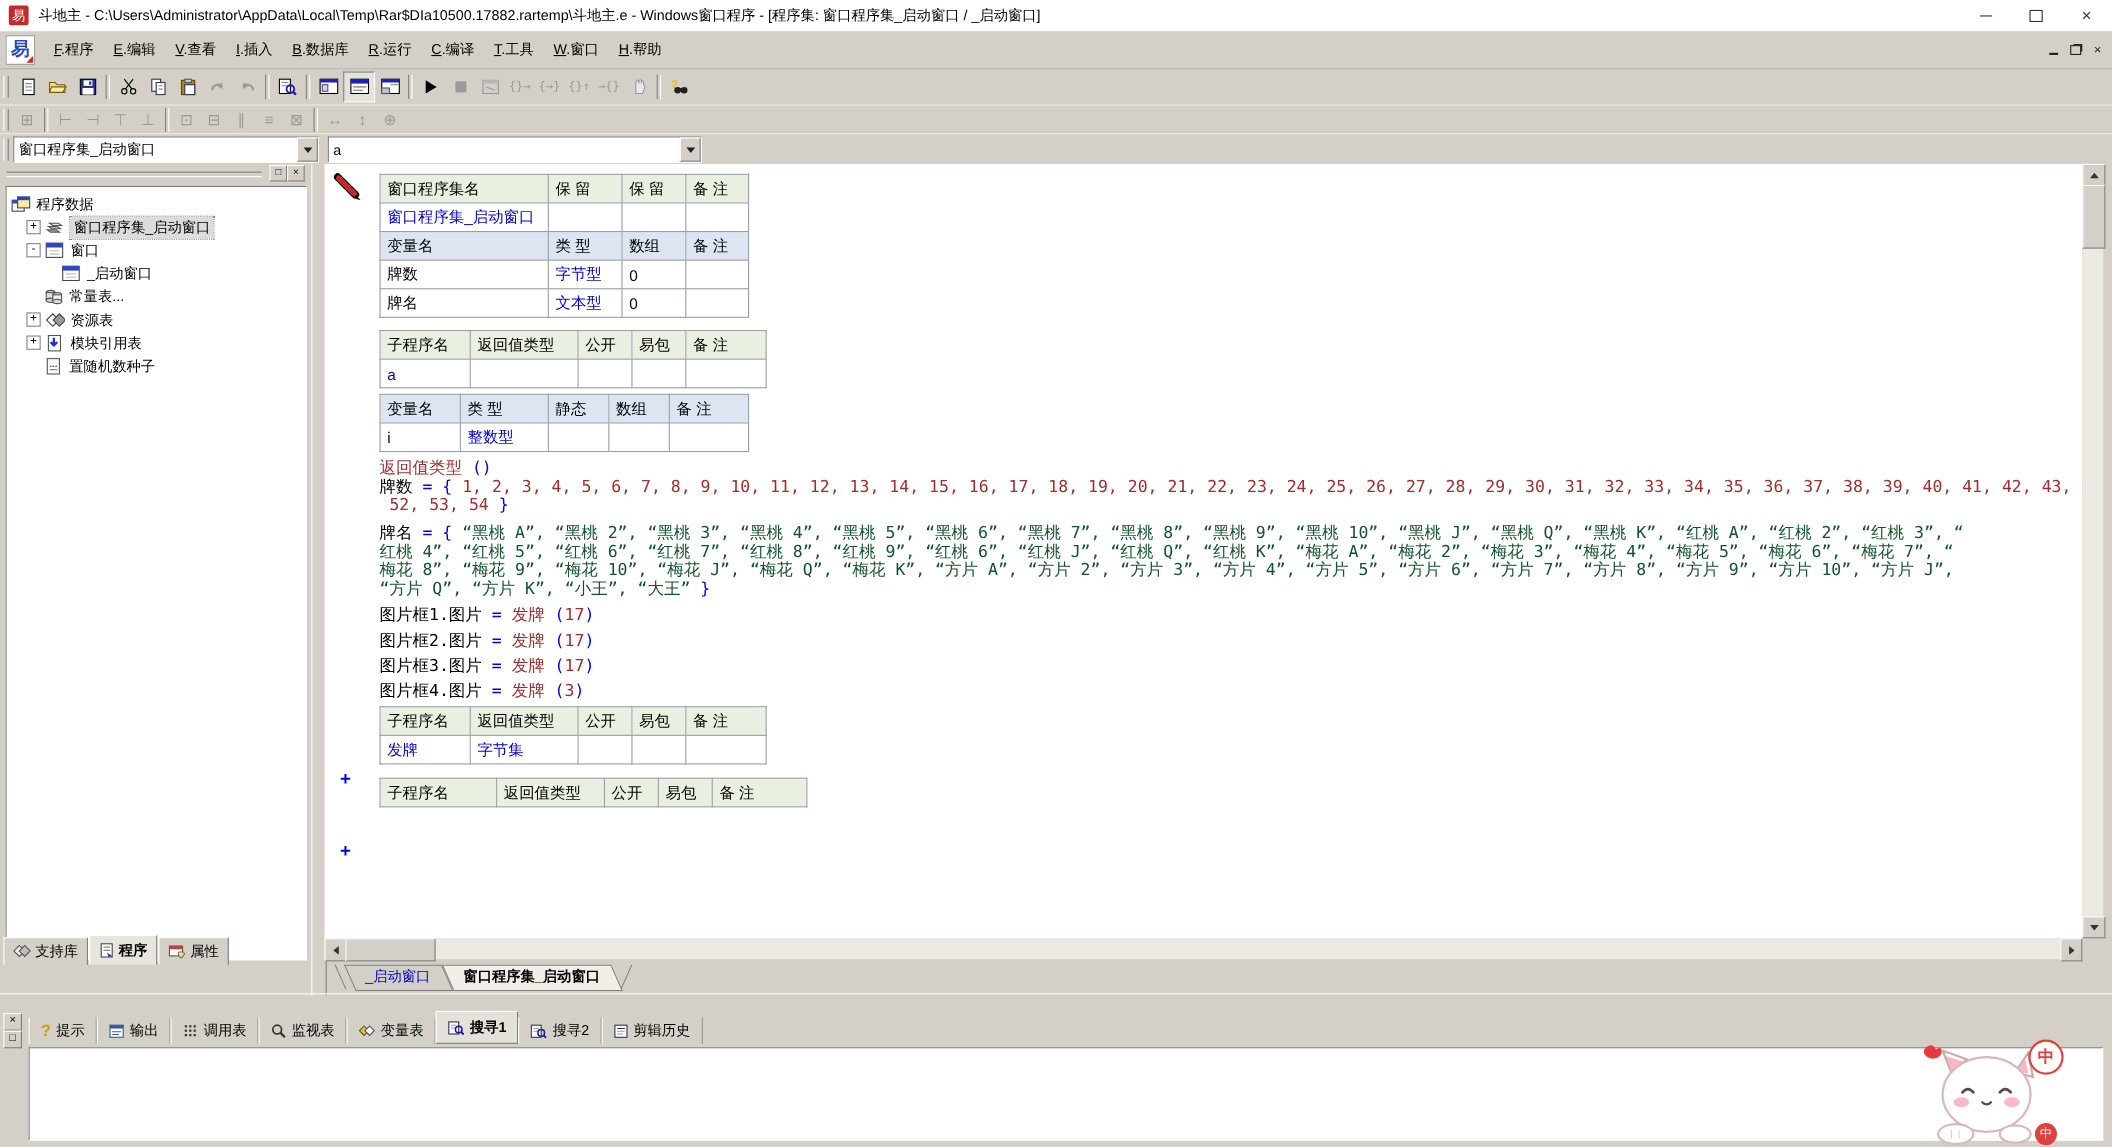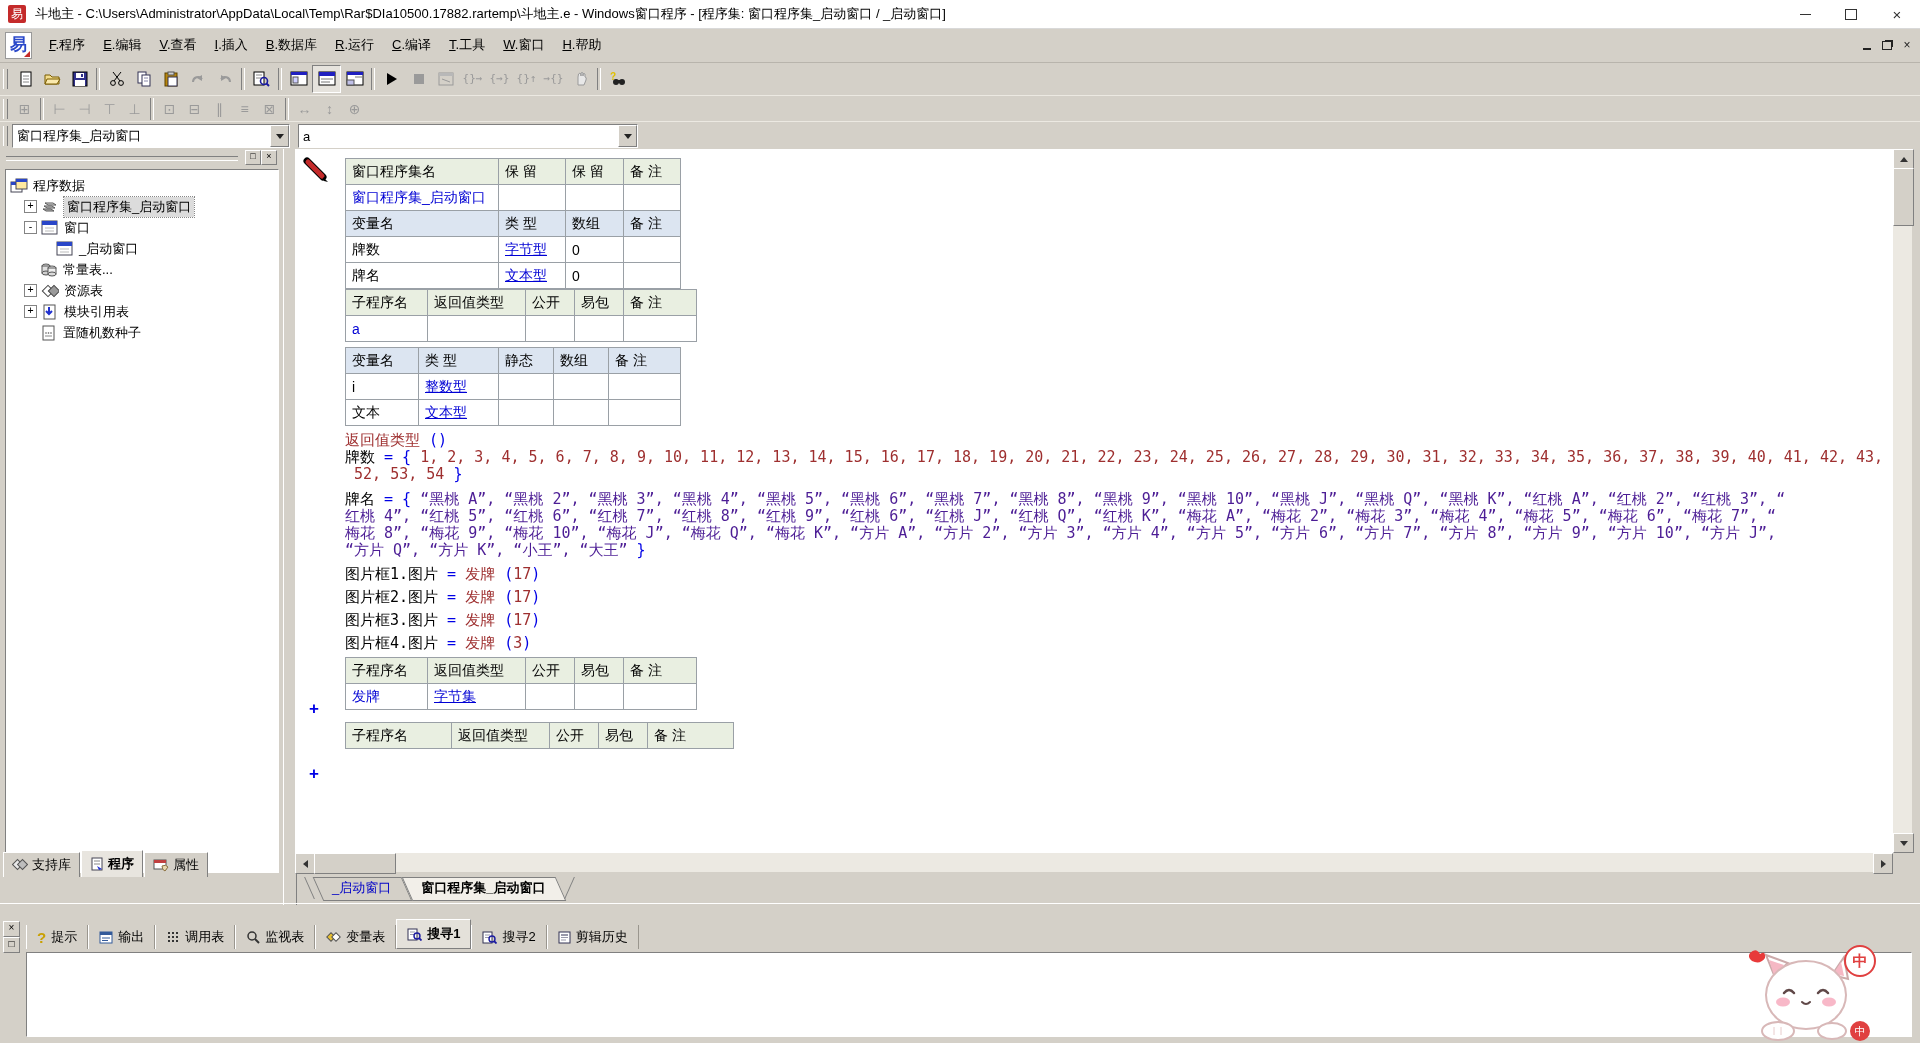--- a/index.html
+++ b/index.html
@@ -64,29 +64,29 @@
 
   
   .editor{position:absolute;left:295px;top:149px;width:1598px;height:704px;background:#fff;overflow:hidden;}
   .econtent{position:absolute;left:50px;top:9px;}
   .etab{border-collapse:collapse;table-layout:fixed;}
   .etab td{border:1px solid #9aa0a6;height:25px;padding:0 6px;font-size:14px;background:#fff;overflow:hidden;white-space:nowrap;}
   tr.hg td{background:#e9efe1;}
   tr.hb td{background:#dce5f1;}
   tr.d td{background:#fff;}
   td.cn{color:#0000d4;}
-  td.cl2{color:#0000d4;text-decoration:underline;}
-  .t1{}
+  td.cl2{color:#0000d4;}
+  .t1{margin-bottom:11px;}
   .t2{margin-bottom:5px;}
   .t3{margin-bottom:6px;}
   .code{margin-bottom:5px;font-family:"DejaVu Sans Mono",monospace;font-size:15px;}
   .t4{margin-bottom:12px;}
   .cl{line-height:17px;white-space:pre;}
   .mt8{margin-top:8px;} .mt7{margin-top:7px;} .mt6{margin-top:6px;}
-  .tk.fn{color:#9e2f2f;} .tk.num{color:#9e2f2f;} .tk.op{color:#0000e6;} .tk.str{color:#4c1d95;} .tk.v{color:#000;}
+  .tk.fn{color:#9e2f2f;} .tk.num{color:#9e2f2f;} .tk.op{color:#0000e6;} .tk.str{color:#14532d;} .tk.v{color:#000;}
   .gutplus{position:absolute;left:14px;color:#0000e6;font-size:17px;font-weight:bold;line-height:17px;}
   .penico{position:absolute;left:8px;top:8px;}
 
   
   .vscroll{position:absolute;left:1893px;top:149px;width:19px;height:704px;background:#ece9e2;}
   .hscroll{position:absolute;left:295px;top:853px;width:1598px;height:19px;background:#ece9e2;}
   .sbtn{position:absolute;width:19px;height:18px;background:#d4d0c8;border:1px solid;border-color:#fff #808080 #808080 #fff;display:flex;align-items:center;justify-content:center;}
   .thumb{position:absolute;background:#d4d0c8;border:1px solid;border-color:#fff #808080 #808080 #fff;}
   .tri-u{width:0;height:0;border-left:4px solid transparent;border-right:4px solid transparent;border-bottom:5px solid #333;}
   .tri-d{width:0;height:0;border-left:4px solid transparent;border-right:4px solid transparent;border-top:5px solid #333;}
@@ -596,27 +596,20 @@
             </tr>
 
             <tr class="d">
               <td>i</td>
               <td class="cl2">整数型</td>
               <td></td>
               <td></td>
               <td></td>
             </tr>
 
-            <tr class="d">
-              <td>文本</td>
-              <td class="cl2">文本型</td>
-              <td></td>
-              <td></td>
-              <td></td>
-            </tr>
 
         </tbody>
       </table>
 
       <div class="code">
 
           <div class="cl"><span class="tk fn">返回值类型</span><span class="tk op"> ()</span></div>
 
           <div class="cl"><span class="tk v">牌数 </span><span class="tk op">= </span><span class="tk op">{ </span><span class="tk num">1, 2, 3, 4, 5, 6, 7, 8, 9, 10, 11, 12, 13, 14, 15, 16, 17, 18, 19, 20, 21, 22, 23, 24, 25, 26, 27, 28, 29, 30, 31, 32, 33, 34, 35, 36, 37, 38, 39, 40, 41, 42, 43, 44, 45, 46, 47, 48, 49, 50, 51,</span></div>
 

